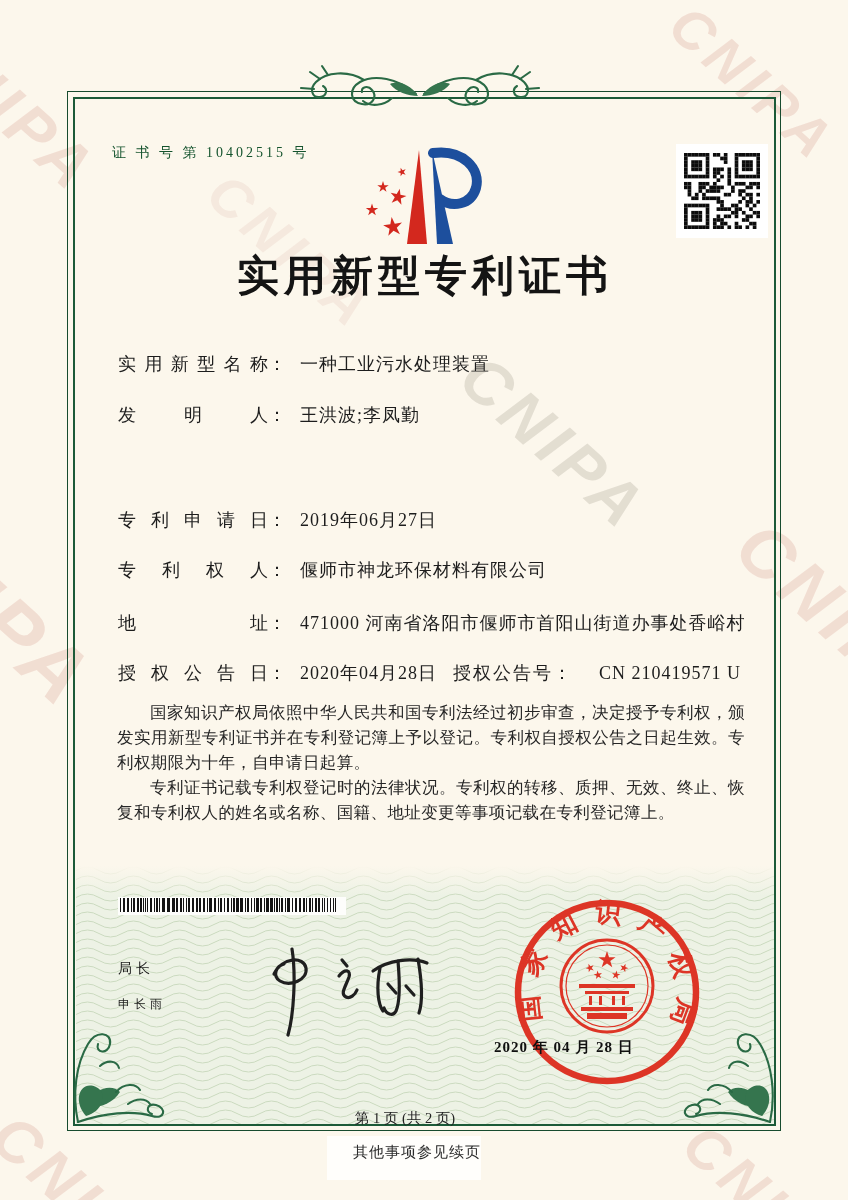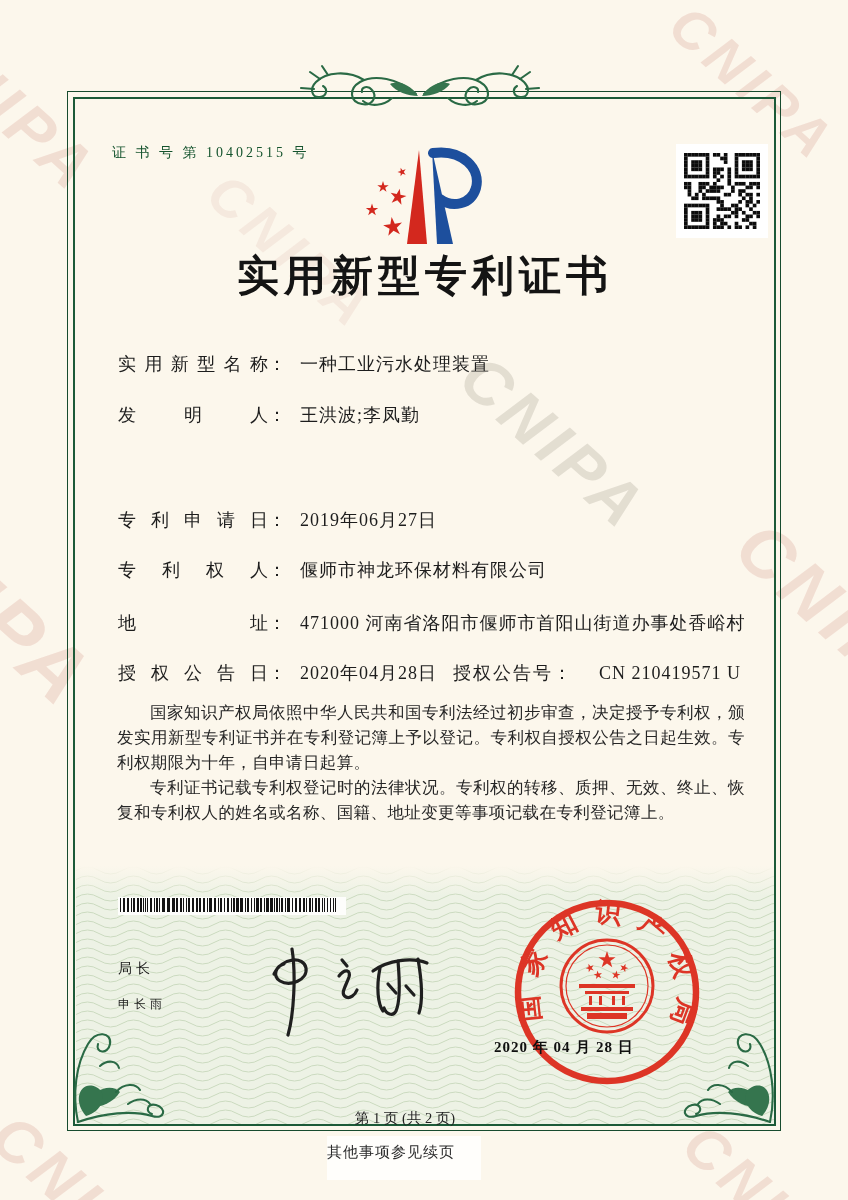--- a/index.html
+++ b/index.html
@@ -54,21 +54,21 @@
   .sig-name{position:absolute;left:118px;top:996px;font-size:12px;letter-spacing:4px;color:#1b1b1b;}
   .sig-script{position:absolute;left:246px;top:944px;}
 
   .seal-date{position:absolute;left:494px;top:1038px;width:176px;text-align:left;
              font-size:15px;letter-spacing:1px;color:#101010;font-weight:bold;}
 
   .page-indicator{position:absolute;left:300px;top:1096px;width:210px;text-align:center;
                   font-size:14.5px;color:#222;margin-top:13px;}
 
   .footer-note{position:absolute;left:327px;top:1136px;width:154px;height:44px;line-height:32px;
-               background:#fffefb;text-align:left;font-size:15px;color:#2b2b2b;letter-spacing:1px;}
+               background:#fffefb;text-align:right;font-size:15px;color:#2b2b2b;letter-spacing:1px;}
 
   .flip-x{transform:scaleX(-1);}
 </style>
 </head>
 <body>
 
 <svg width="0" height="0" style="position:absolute">
   <defs>
     <path id="star" d="M0,-1 L0.2245,-0.309 L0.9511,-0.309 L0.3633,0.118 L0.5878,0.809 L0,0.382 L-0.5878,0.809 L-0.3633,0.118 L-0.9511,-0.309 L-0.2245,-0.309 Z"></path>
   </defs>

